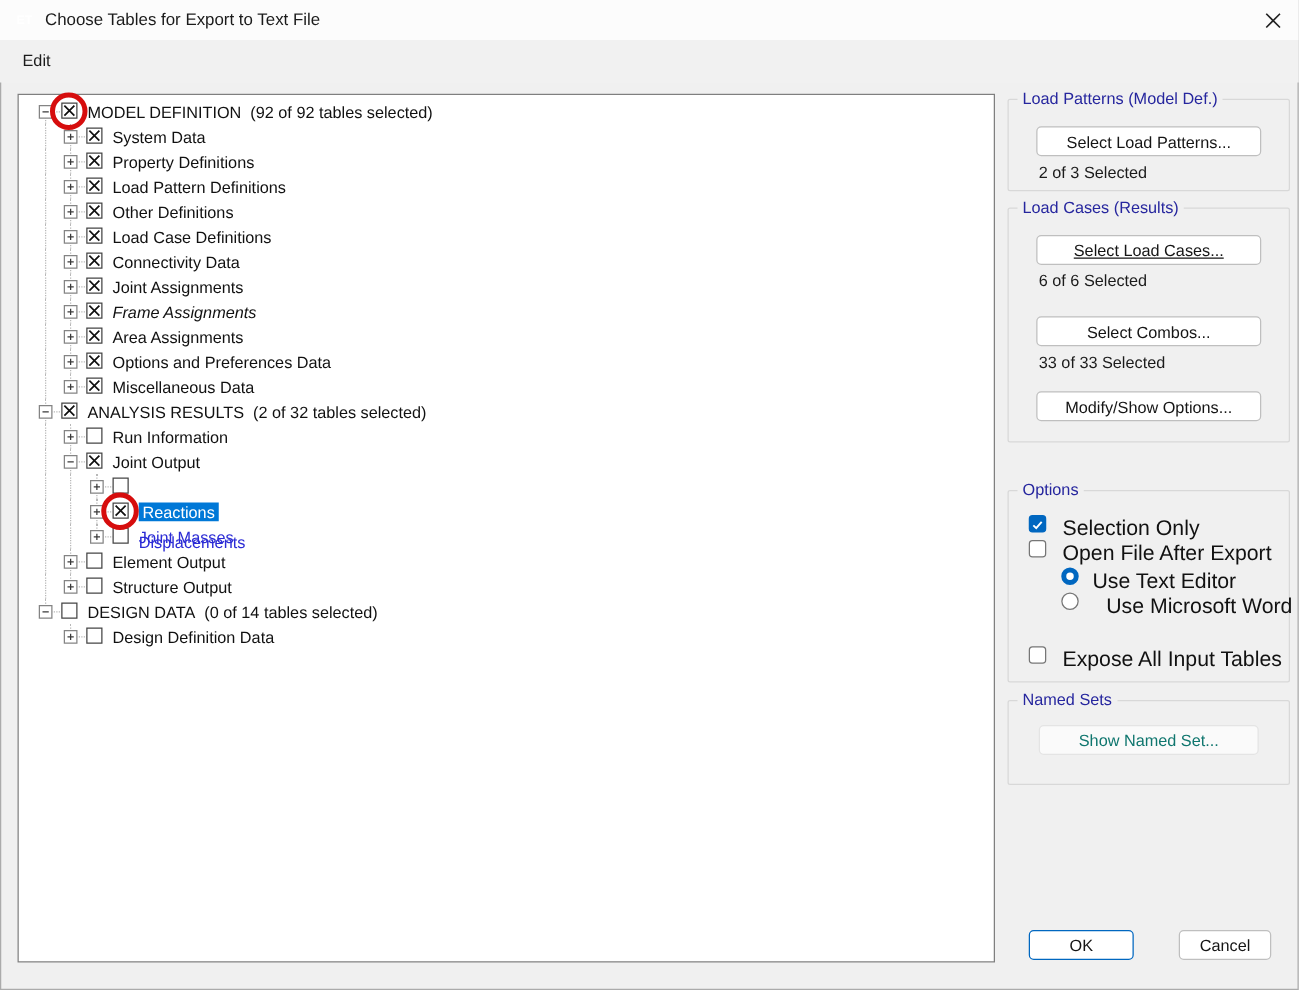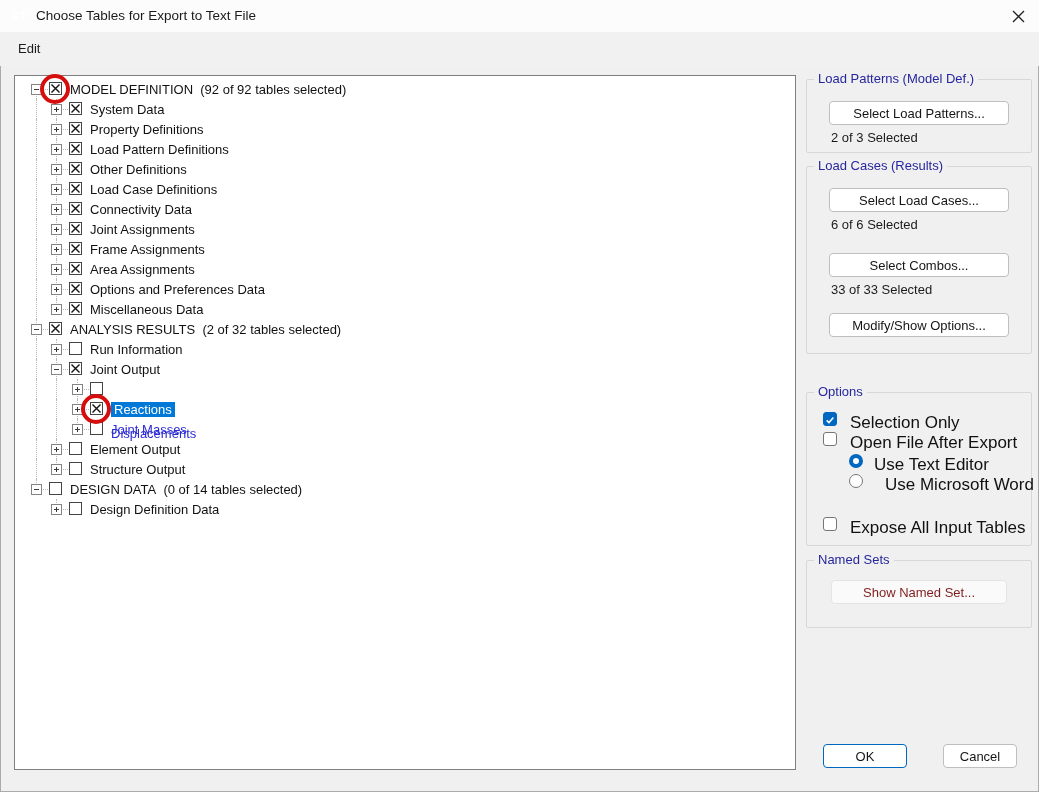--- a/index.html
+++ b/index.html
@@ -33,21 +33,21 @@
   .lab { position:absolute; top:3px; font-size:13px; line-height:15px; color:#111; white-space:pre; }
   .lab.blue { color:#2B2BD5; }
   .lab.selected { background:#0078D7; color:#fff; padding:0 3px; }
   .circle { position:absolute; width:22px; height:22px; border:4.5px solid #D60D0D; border-radius:50%; z-index:5; pointer-events:none; }
   
   .group { position:absolute; border:1px solid #D8D8D8; border-radius:2px; }
   .group-title { position:absolute; top:-9px; left:7px; background:#F0F0F0; padding:0 4px; font-size:13px; color:#26269E; white-space:nowrap; }
   .btn { position:absolute; height:24px; background:#fff; border:1px solid #BFBFBF; border-radius:4px;
          font-size:13px; color:#151515; display:flex; align-items:center; justify-content:center;
          box-sizing:border-box; cursor:pointer; font-family:"Liberation Sans", sans-serif; }
-  .btn.disabled { background:#FAFAFA; border-color:#E4E4E4; color:#7f1d1d; cursor:default; }
+  .btn.disabled { background:#FAFAFA; border-color:#E4E4E4; color:#0f766e; cursor:default; }
   .btn.primary { border:1px solid #0067C0; }
   .status { position:absolute; font-size:13px; color:#1b1b1b; white-space:nowrap; }
   .wincheck { position:absolute; width:14px; height:14px; border:1px solid #767676; border-radius:3px;
               background:#fff; box-sizing:border-box; cursor:pointer; }
   .wincheck.checked { background:#0067C0; border-color:#0067C0; }
   .radio { position:absolute; width:14px; height:14px; border-radius:50%; background:#fff;
            border:1px solid #767676; box-sizing:border-box; cursor:pointer; }
   .radio.selected { border:4.5px solid #0067C0; }
   .opt-label { position:absolute; font-size:17px; color:#111; white-space:nowrap; cursor:default; }
 </style>
@@ -168,21 +168,21 @@
     <div class="tree-row">
       <div class="guide" style="left: 21px; top: 0px; height: 20px;"></div>
       <div class="guide" style="left: 41px; top: 0px; height: 20px;"></div>
       <div class="dash" style="left: 42px; width: 13px;"></div>
       <div class="exp plus" style="left: 36px;"></div>
       <div class="cbx" style="left: 54px;">
         <svg width="11" height="11" viewBox="0 0 11 11">
           <path d="M1.5 1.5 L9.5 9.5 M9.5 1.5 L1.5 9.5" stroke="#111" stroke-width="1.4" fill="none"></path>
         </svg>
       </div>
-      <div class="lab" style="left: 75px;">Frame Assignments</div>
+      <div class="lab" style="left: 75px; font-style: italic;">Frame Assignments</div>
     </div>
     <div class="tree-row">
       <div class="guide" style="left: 21px; top: 0px; height: 20px;"></div>
       <div class="guide" style="left: 41px; top: 0px; height: 20px;"></div>
       <div class="dash" style="left: 42px; width: 13px;"></div>
       <div class="exp plus" style="left: 36px;"></div>
       <div class="cbx" style="left: 54px;">
         <svg width="11" height="11" viewBox="0 0 11 11">
           <path d="M1.5 1.5 L9.5 9.5 M9.5 1.5 L1.5 9.5" stroke="#111" stroke-width="1.4" fill="none"></path>
         </svg>
@@ -309,21 +309,21 @@
   </div>
 
 <div class="group" style="left:806px; top:79px; width:224px; height:72px;">
   <div class="group-title">Load Patterns (Model Def.)</div>
   <div class="btn" style="left:22px; top:21px; width:180px;">Select Load Patterns...</div>
   <div class="status" style="left:24px; top:50px;">2 of 3 Selected</div>
 </div>
 
 <div class="group" style="left:806px; top:166px; width:224px; height:186px;">
   <div class="group-title">Load Cases (Results)</div>
-  <div class="btn" style="left:22px; top:21px; width:180px;">Select Load Cases...</div>
+  <div class="btn" style="left:22px; top:21px; width:180px;text-decoration:underline;">Select Load Cases...</div>
   <div class="status" style="left:24px; top:50px;">6 of 6 Selected</div>
   <div class="btn" style="left:22px; top:86px; width:180px;">Select Combos...</div>
   <div class="status" style="left:24px; top:115px;">33 of 33 Selected</div>
   <div class="btn" style="left:22px; top:146px; width:180px;">Modify/Show Options...</div>
 </div>
 
 <div class="group" style="left:806px; top:392px; width:224px; height:152px;">
   <div class="group-title">Options</div>
   <div class="wincheck checked" id="cb-selection-only" style="left:16px; top:19px;">
       <svg width="12" height="12" viewBox="0 0 14 14" style="margin:1px 0 0 0px;display:block">

